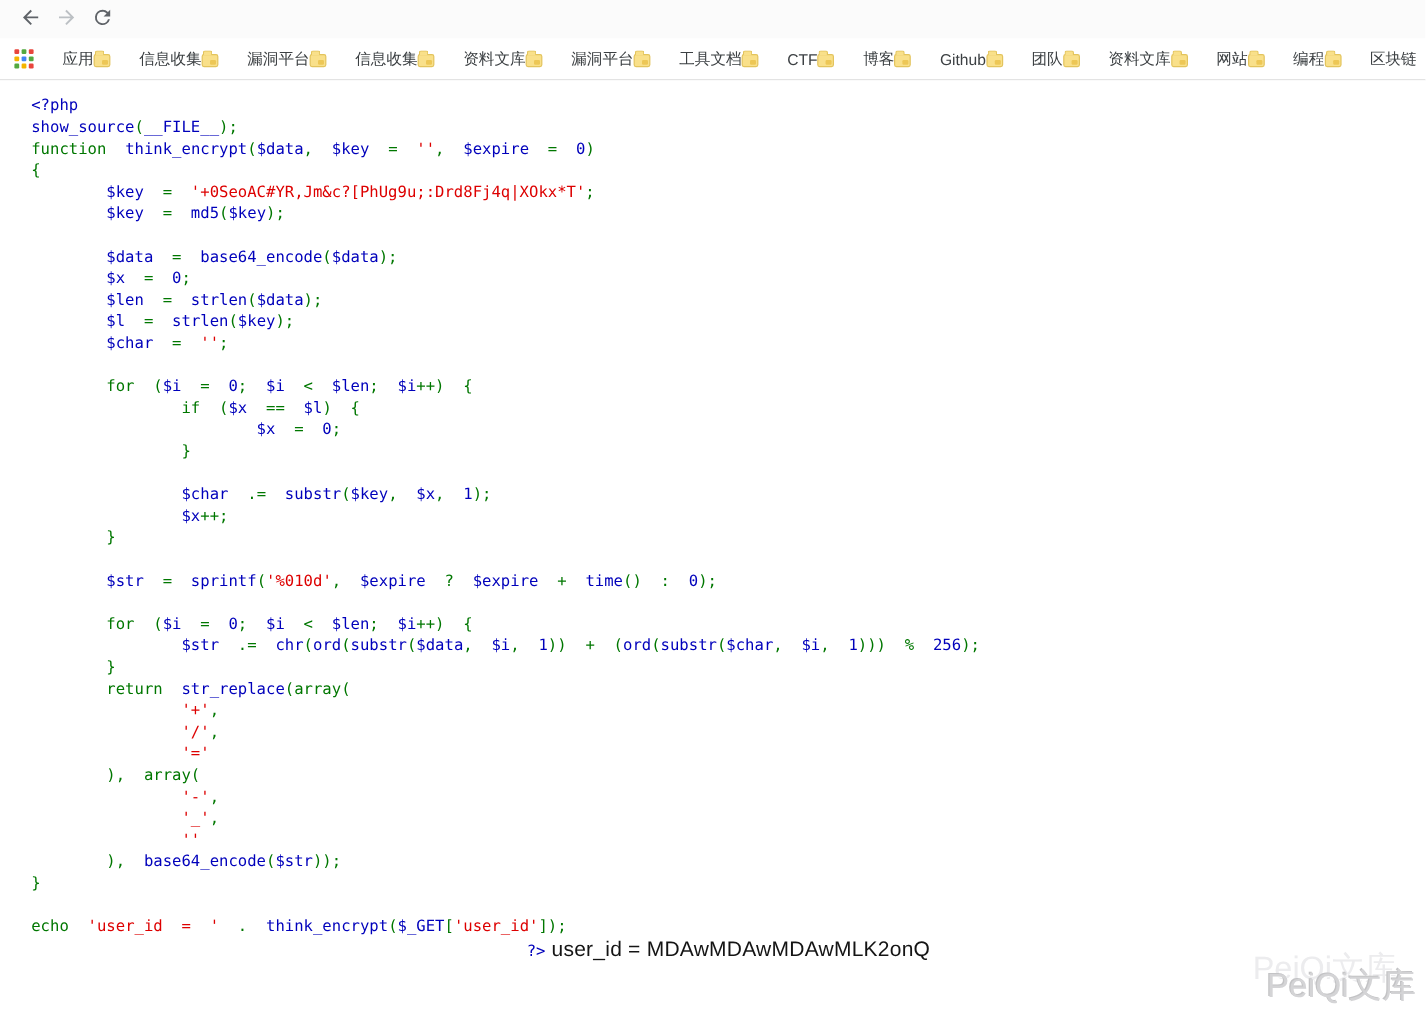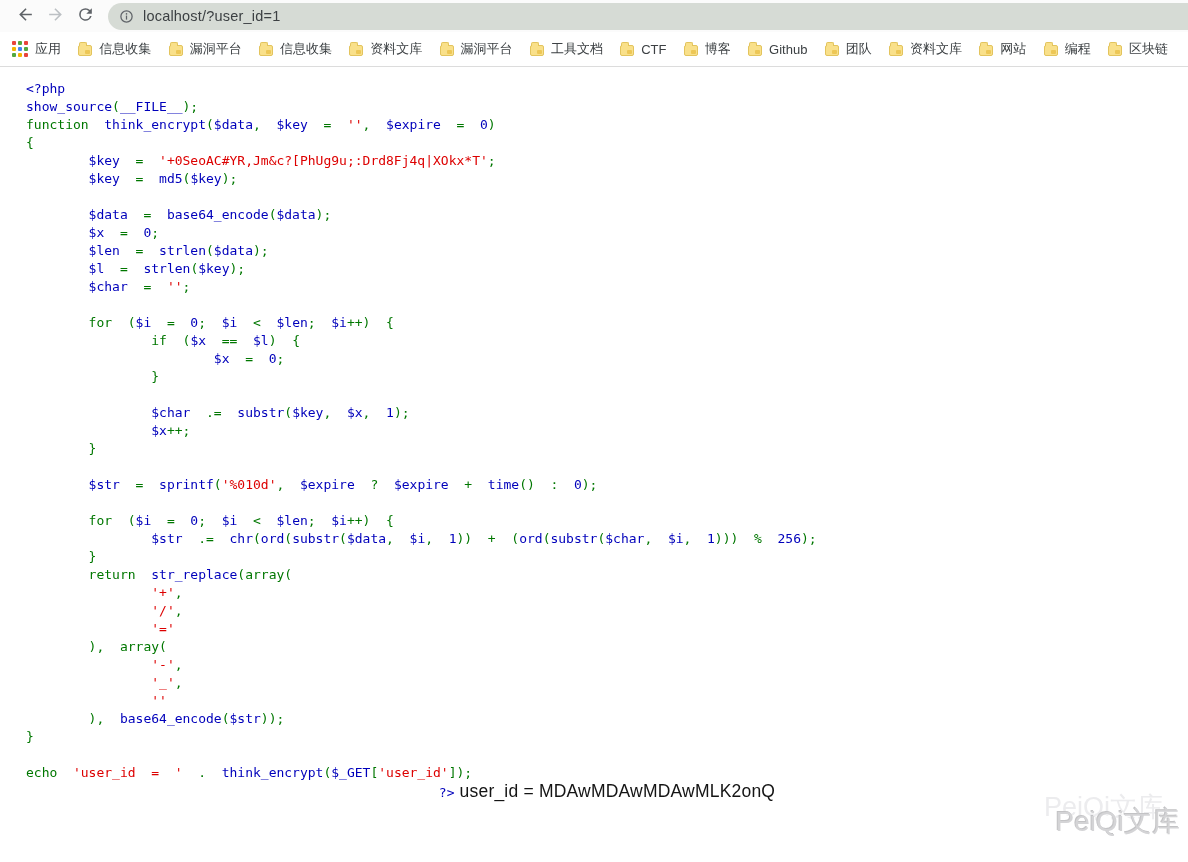--- a/index.html
+++ b/index.html
@@ -14,21 +14,21 @@
   .url-bar { flex:1; height:27px; margin-left:8px; background:#d6dbd5;
              border-radius:14px 0 0 14px; display:flex; align-items:center;
              padding-left:11px; gap:9px; }
   .info-icon svg { width:15px; height:15px; display:block; }
   .url-text { font-size:14.5px; color:#3c4043; letter-spacing:0.2px; }
 
   
   .bookmarks { height:35px; background:#ffffff; border-bottom:1px solid #dcdcdc;
                display:flex; align-items:center; padding:0 20px 0 12px;
                justify-content:space-between; }
-  .bm-item { display:flex; align-items:center; gap:7px; cursor:pointer; white-space:nowrap;justify-content:center; }
+  .bm-item { display:flex; align-items:center; gap:24px; cursor:pointer; white-space:nowrap;justify-content:center; }
   .bm-label { font-size:13px; color:#3c4043; }
   .apps-grid { display:grid; grid-template-columns:repeat(3,4px); grid-gap:2px; }
   .apps-grid span { width:4px; height:4px; border-radius:1px; display:block; }
   .folder-icon { position:relative; width:14px; height:11px; background:#f9e08a;
                  border:1px solid #e3c45d; border-radius:2px; margin-top:3px; }
   .folder-icon::before { content:""; position:absolute; top:-4px; left:0px; width:6px; height:3px;
                  background:#f9e08a; border:1px solid #e3c45d; border-bottom:none;
                  border-radius:2px 2px 0 0; }
   .folder-icon::after { content:""; position:absolute; right:1px; bottom:1px; width:5px; height:4px;
                  background:#edc756; border-radius:1px; }
@@ -71,30 +71,20 @@
         </svg>
     </span>
   </button>
   <button class="nav-btn">
     <span>
       <svg viewBox="0 0 24 24" width="19" height="19">
           <path fill="#5f6368" d="M17.65 6.35A7.95 7.95 0 0 0 12 4a8 8 0 1 0 7.73 10h-2.08A6 6 0 1 1 12 6c1.66 0 3.14.69 4.22 1.78L13 11h7V4l-2.35 2.35z"></path>
         </svg>
     </span>
   </button>
-  <div class="url-bar">
-    <span class="info-icon">
-      <svg viewBox="0 0 24 24" width="15" height="15">
-        <circle cx="12" cy="12" r="9" fill="none" stroke="#5f6368" stroke-width="2"></circle>
-        <rect x="11" y="10.5" width="2" height="6.5" fill="#5f6368"></rect>
-        <circle cx="12" cy="7.8" r="1.3" fill="#5f6368"></circle>
-      </svg>
-    </span>
-    <span class="url-text">localhost/?user_id=1</span>
-  </div>
 </div>
 
 <div class="bookmarks">
   <div class="bm-item">
     <span class="apps-grid">
         <span style="background: rgb(232, 69, 60);"></span>
         <span style="background: rgb(83, 169, 63);"></span>
         <span style="background: rgb(232, 69, 60);"></span>
         <span style="background: rgb(244, 180, 0);"></span>
         <span style="background: rgb(66, 133, 244);"></span>

